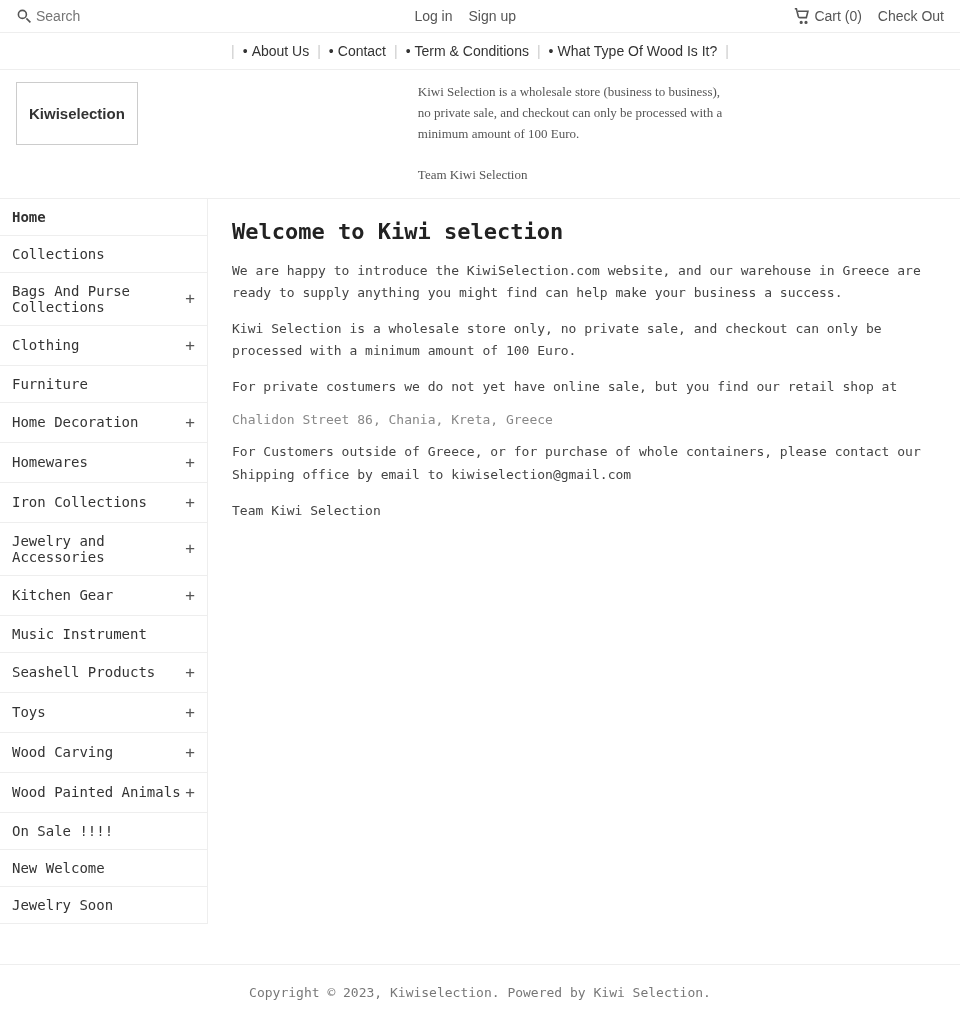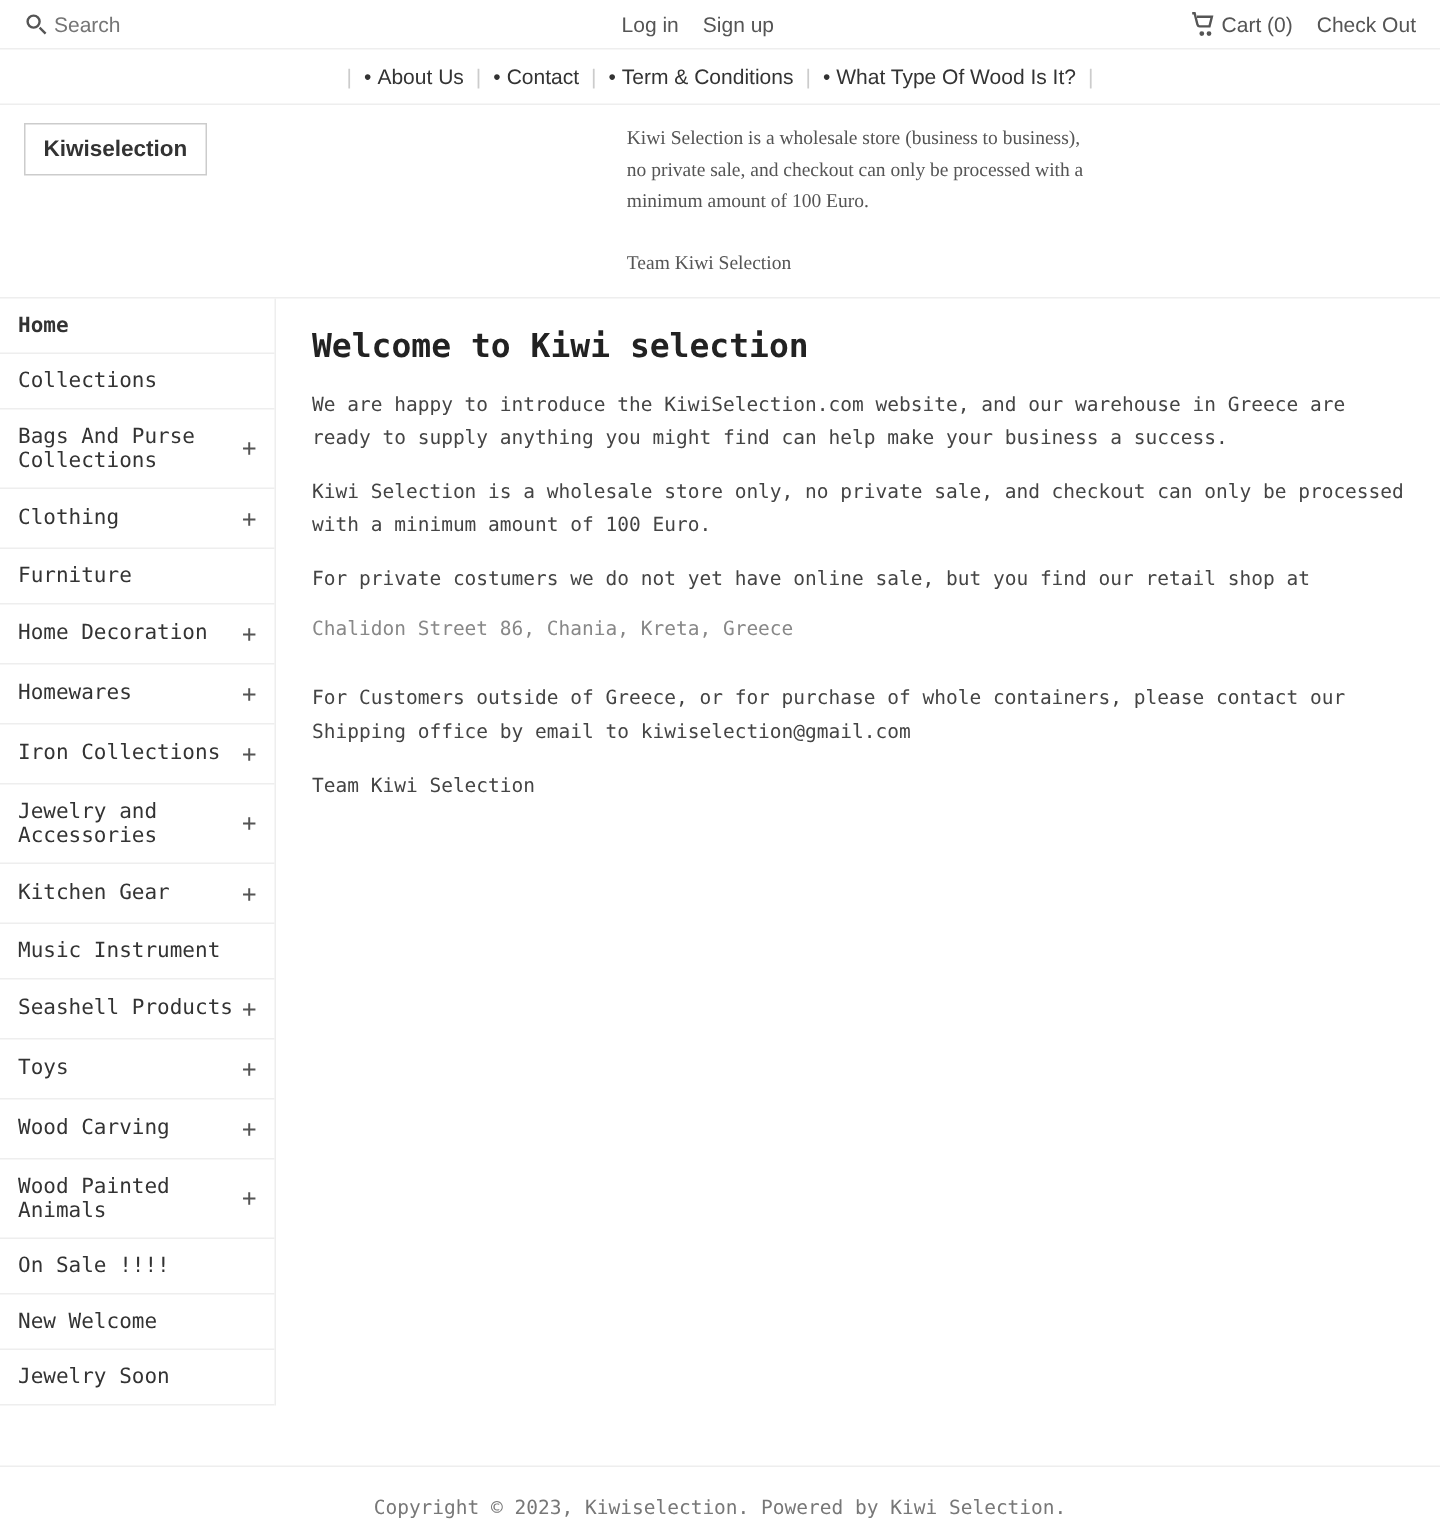--- a/index.html
+++ b/index.html
@@ -81,21 +81,21 @@
     
     .logo-area {
       padding: 12px 16px;
       border-bottom: 1px solid #eee;
       display: flex;
       align-items: flex-start;
       justify-content: space-between;
     }
     .logo-box {
       border: 1px solid #ccc;
-      padding: 8px 12px;
+      padding: 22px 12px;
       font-size: 15px;
       font-weight: bold;
       color: #333;
       min-width: 120px;
     }
     .logo-message {
       flex: 1;
       margin-left: 280px;
       font-size: 13px;
       color: #555;
@@ -104,21 +104,21 @@
     }
 
     
     .main-layout {
       display: flex;
       min-height: 600px;
     }
 
     
     .sidebar {
-      width: 184px;
+      width: 208px;
       border-right: 1px solid #eee;
       padding: 0;
       flex-shrink: 0;
     }
     .sidebar-item {
       display: flex;
       align-items: center;
       justify-content: space-between;
       padding: 10px 12px;
       border-bottom: 1px solid #eee;
@@ -146,21 +146,21 @@
       font-size: 13px;
       line-height: 1.7;
       color: #444;
       font-family: monospace;
       margin-bottom: 14px;
     }
     .address-text {
       font-size: 13px;
       color: #888;
       font-family: monospace;
-      margin-bottom: 28px;
+      margin-bottom: 14px;
       display: block;
     }
 
     
     .footer {
       border-top: 1px solid #eee;
       padding: 20px;
       text-align: center;
       font-size: 13px;
       color: #777;

